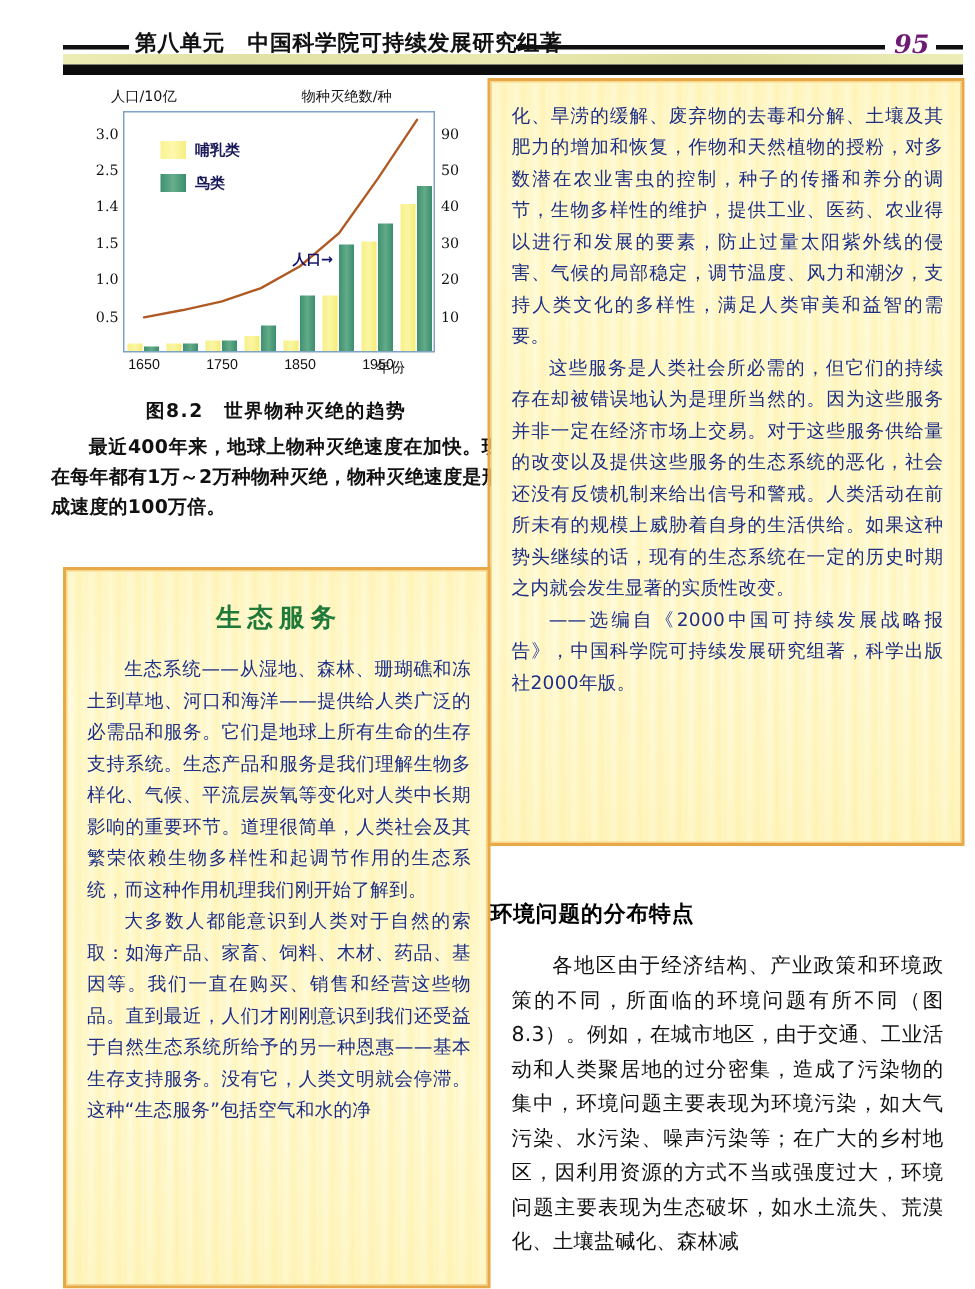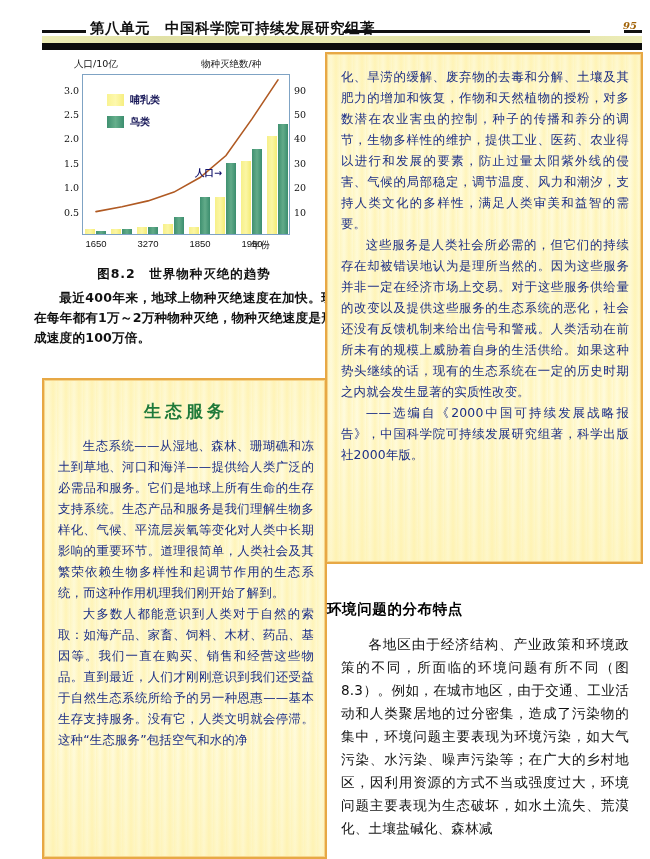--- a/index.html
+++ b/index.html
@@ -16,21 +16,21 @@
   .hdr-rule-left{position:absolute;left:42px;top:12px;width:44px;height:3px;background:#111;}
   .hdr-title{
     position:absolute;left:90px;top:1px;
     font-family:"DejaVu Sans","Liberation Sans",sans-serif;
     font-weight:bold;font-size:14.5px;color:#111;letter-spacing:.5px;
     white-space:nowrap;
   }
   .hdr-rule-mid{position:absolute;left:344px;top:12px;width:246px;height:3px;background:#111;}
   .hdr-page{
     position:absolute;left:596px;top:2px;font-style:italic;font-weight:bold;
-    font-size:10px;color:#a16207;font-family:"DejaVu Serif","Liberation Serif",serif;margin-left:27px;
+    font-size:17px;color:#701a75;font-family:"DejaVu Serif","Liberation Serif",serif;
   }
   .hdr-rule-right{position:absolute;left:624px;top:12px;width:18px;height:3px;background:#111;}
   .hdr-band{
     position:absolute;left:42px;top:18px;width:600px;height:7px;
     background:linear-gradient(90deg,#e9e9a8 0%, #dcdc96 20%, #e6e6a4 48%, #d8d88e 72%, #eaeaac 100%);
     opacity:.85;
   }
   .hdr-black{position:absolute;left:42px;top:25px;width:600px;height:7px;background:#0c0c0c;}
 
   
@@ -160,21 +160,21 @@
         </div>
         <div class="legend-row">
           <span class="swatch bird"></span>
           <span class="legend-txt">鸟类</span>
         </div>
       </div>
       <div class="pop-annot">人口→</div>
     <div class="ytick" style="top: 136.606px;">0.5</div>
         <div class="ytick" style="top: 112.212px;">1.0</div>
         <div class="ytick" style="top: 87.8182px;">1.5</div>
-        <div class="ytick" style="top: 63.4242px;">2.0</div>
+        <div class="ytick" style="top: 63.4242px;">1.4</div>
         <div class="ytick" style="top: 39.0303px;">2.5</div>
         <div class="ytick" style="top: 14.6364px;">3.0</div>
         <div class="ytick-r" style="top: 136.606px;">10</div>
         <div class="ytick-r" style="top: 112.212px;">20</div>
         <div class="ytick-r" style="top: 87.8182px;">30</div>
         <div class="ytick-r" style="top: 63.4242px;">40</div>
         <div class="ytick-r" style="top: 39.0303px;">50</div>
         <div class="ytick-r" style="top: 14.6364px;">90</div>
         <div class="bar mam" style="left: 1.82px; width: 10.4px; height: 4.87879px;"></div>
         <div class="bar bird" style="left: 12.72px; width: 10.4px; height: 3px;"></div>
@@ -186,21 +186,21 @@
         <div class="bar bird" style="left: 90.72px; width: 10.4px; height: 17.0758px;"></div>
         <div class="bar mam" style="left: 105.82px; width: 10.4px; height: 7.31818px;"></div>
         <div class="bar bird" style="left: 116.72px; width: 10.4px; height: 36.5909px;"></div>
         <div class="bar mam" style="left: 131.82px; width: 10.4px; height: 36.5909px;"></div>
         <div class="bar bird" style="left: 142.72px; width: 10.4px; height: 70.7424px;"></div>
         <div class="bar mam" style="left: 157.82px; width: 10.4px; height: 73.1818px;"></div>
         <div class="bar bird" style="left: 168.72px; width: 10.4px; height: 85.3788px;"></div>
         <div class="bar mam" style="left: 183.82px; width: 10.4px; height: 97.5758px;"></div>
         <div class="bar bird" style="left: 194.72px; width: 10.4px; height: 109.773px;"></div>
         <div class="xtick" style="left: 13px;">1650</div>
-        <div class="xtick" style="left: 65px;">3270</div>
+        <div class="xtick" style="left: 65px;">1750</div>
         <div class="xtick" style="left: 117px;">1850</div>
         <div class="xtick" style="left: 169px;">1950</div>
       </div>
     <div class="xaxis-name">年份</div>
   </div>
 
   <div class="fig-caption">图8.2　世界物种灭绝的趋势</div>
   <div class="chart-para">
     <p>最近400年来，地球上物种灭绝速度在加快。现在每年都有1万～2万种物种灭绝，物种灭绝速度是形成速度的100万倍。</p>
   </div>

